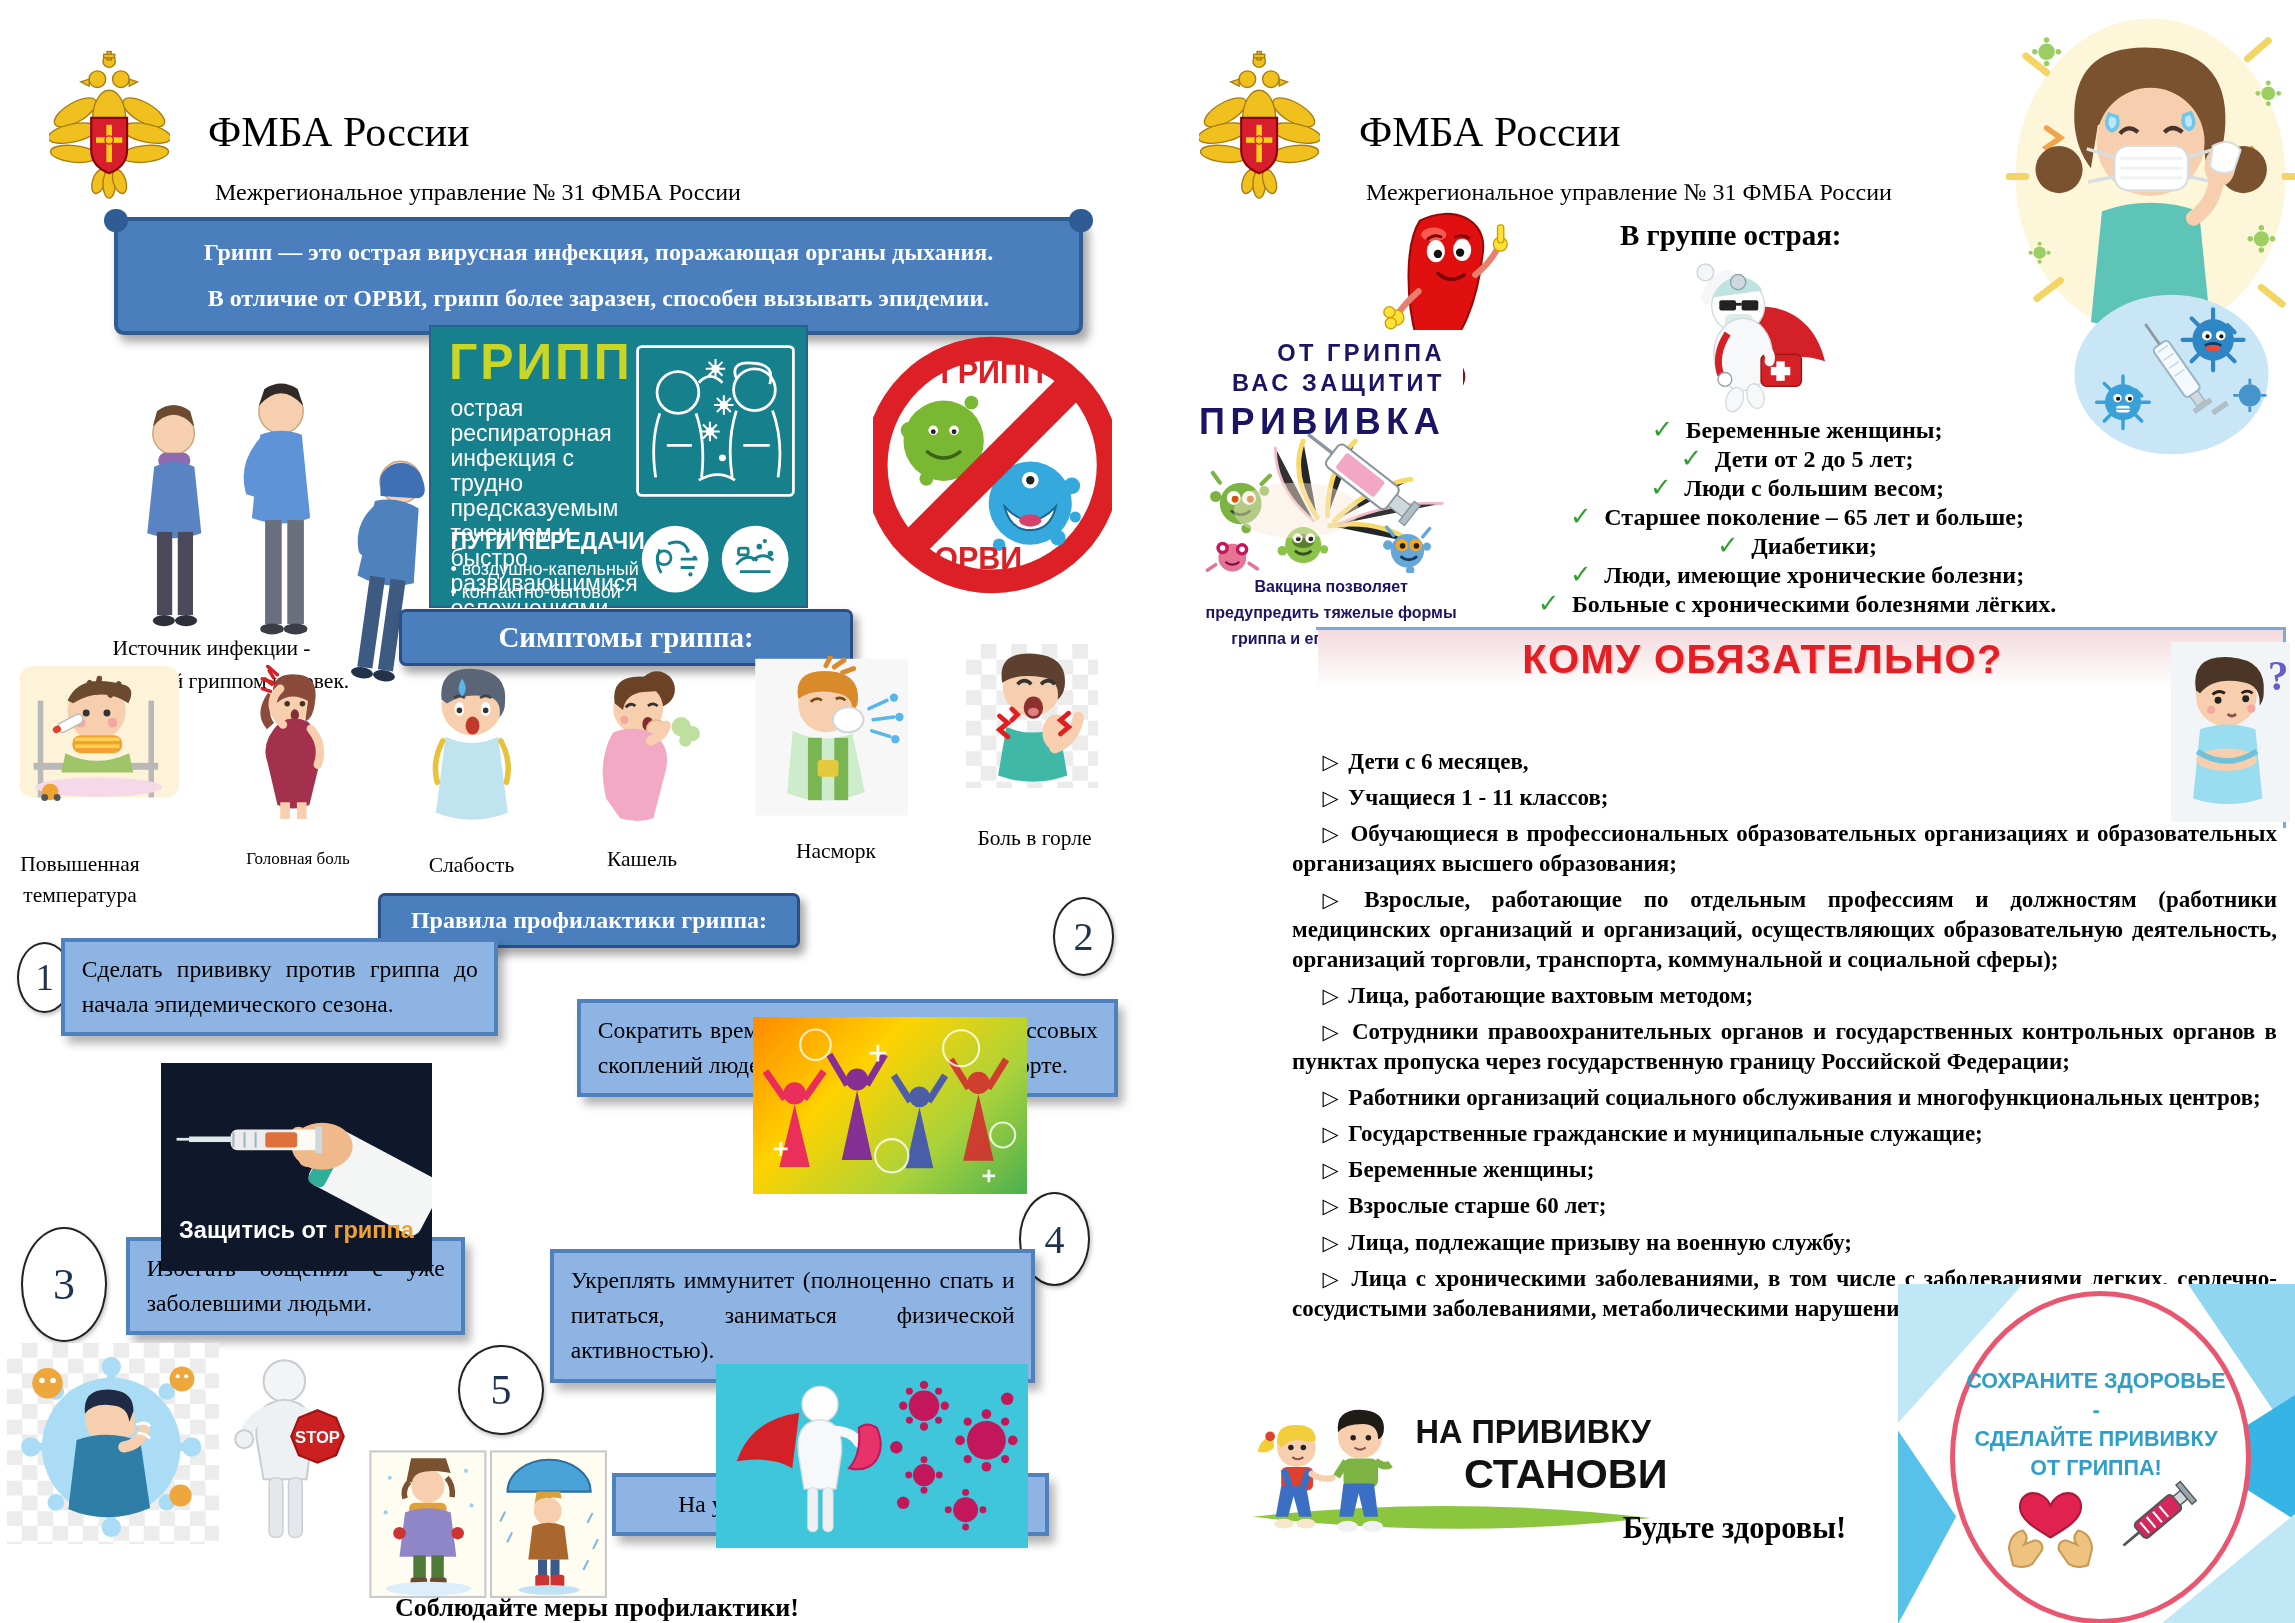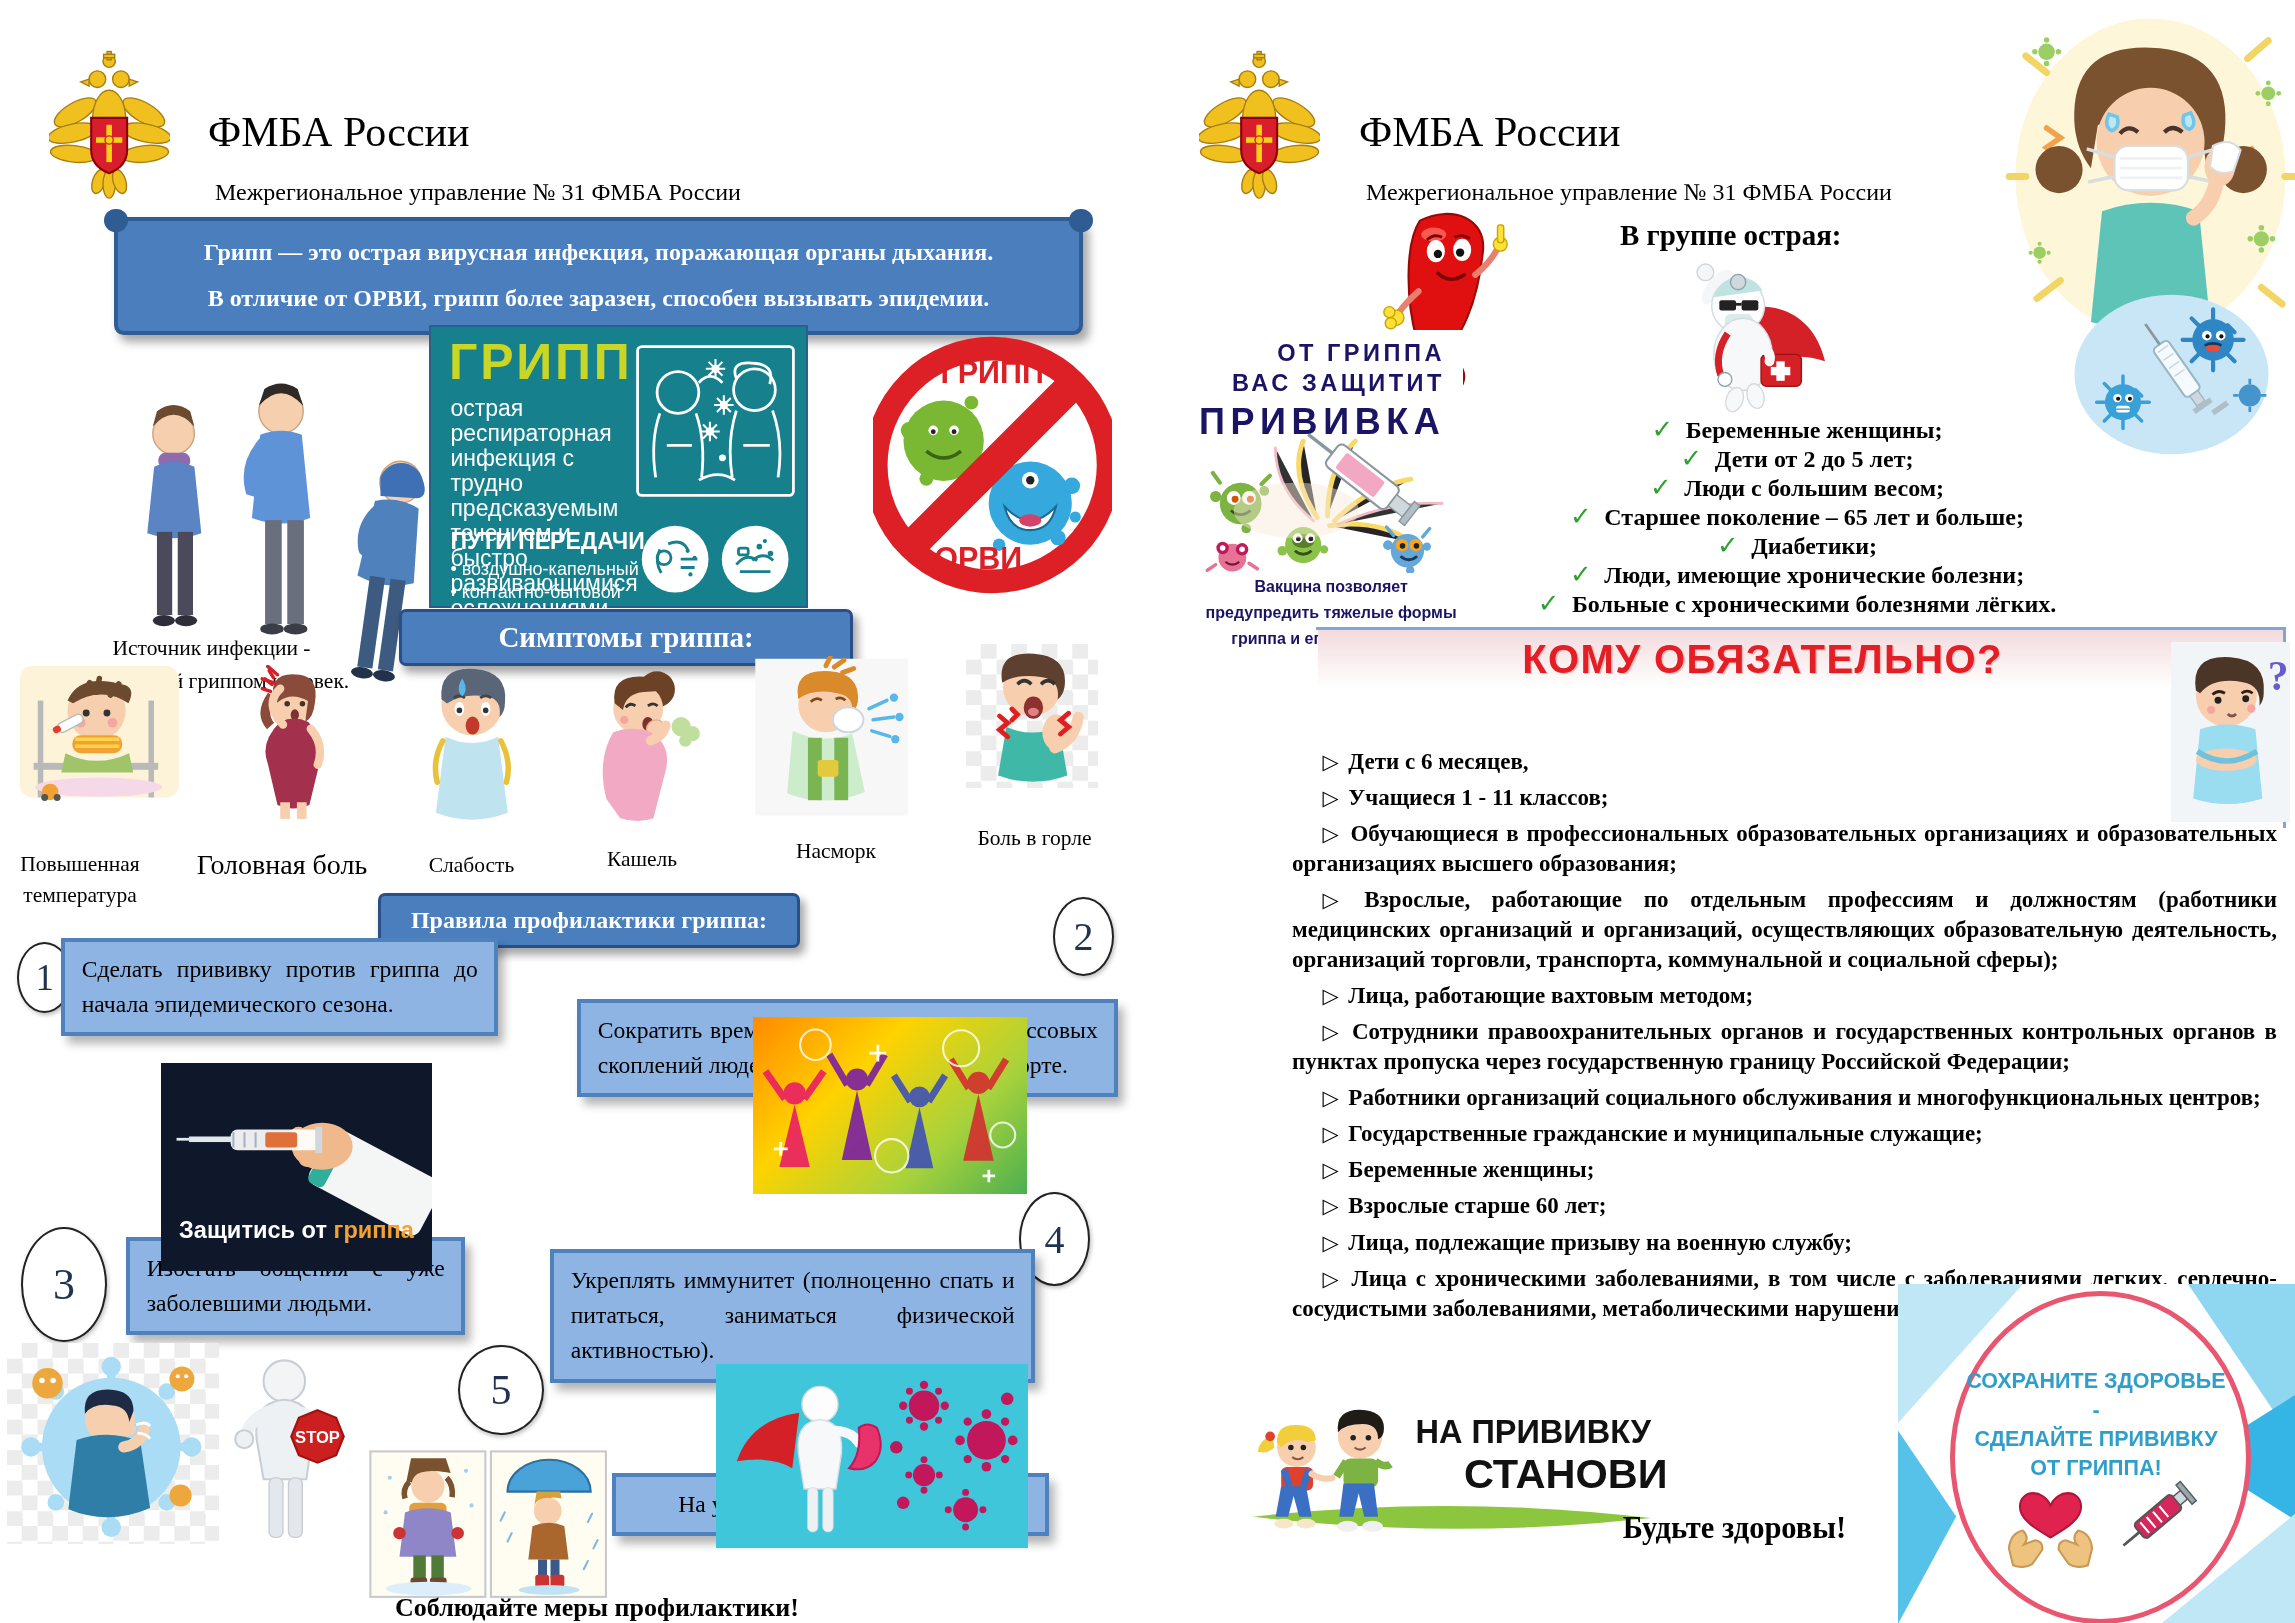--- a/index.html
+++ b/index.html
@@ -302,21 +302,21 @@
     <path d="M128,150 q28,-10 34,-44" fill="none" stroke="#f8cfae" stroke-width="16" stroke-linecap="round"></path>
     <ellipse cx="130" cy="128" rx="20" ry="26" fill="#f8cfae"></ellipse>
     <g stroke="#e02020" stroke-width="7" fill="none" stroke-linecap="round">
       <path d="M48,104 l12,10 -12,10 12,10"></path>
       <path d="M148,100 l-12,10 12,10 -12,10"></path>
       <path d="M66,94 l8,8 -8,8"></path>
     </g>
   </svg>
 
   <div class="caption" style="left:7px;top:822px;width:146px;font-size:21.5px;line-height:30.5px;">Повышенная температура</div>
-  <div class="caption" style="left:192px;top:822px;width:180px;font-size:28px;">Головная боль</div>
+  <div class="caption" style="left:208px;top:822px;width:180px;font-size:17px;">Головная боль</div>
   <div class="caption" style="left:402px;top:826px;width:139px;font-size:21.5px;">Слабость</div>
   <div class="caption" style="left:569px;top:820px;width:146px;font-size:21.5px;">Кашель</div>
   <div class="caption" style="left:763px;top:812px;width:146px;font-size:21.5px;">Насморк</div>
   <div class="caption" style="left:951px;top:799px;width:167px;font-size:21.5px;">Боль в горле</div>
 
   <div class="banner" style="left:378px;top:893px;width:416px;height:49px;font-size:24px;">
     <span>Правила профилактики гриппа:</span>
   </div>
 
   <div class="numcircle" style="left:17.3px;top:942px;width:51px;height:67px;font-size:37px;">

